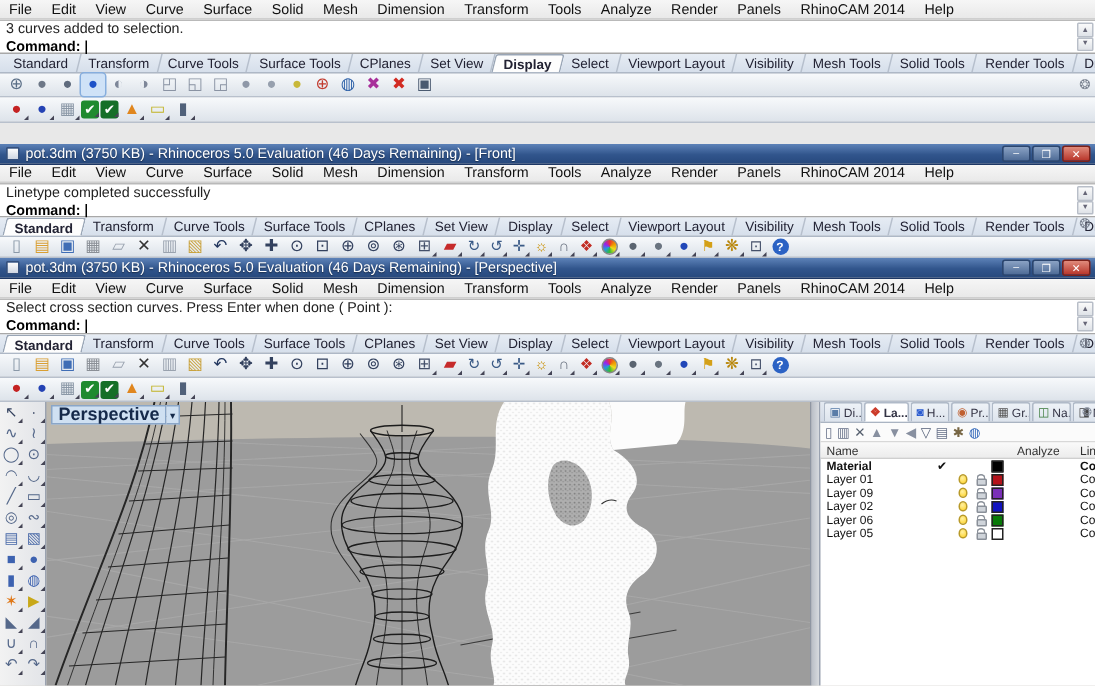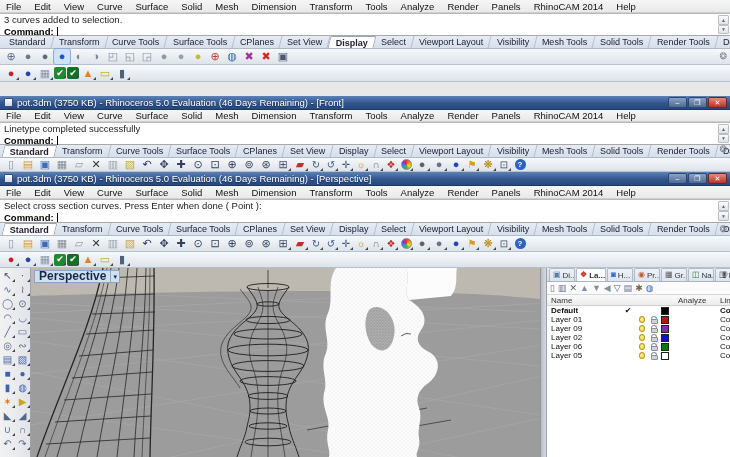--- a/index.html
+++ b/index.html
@@ -816,21 +816,21 @@
           <span class="pti" style="color: rgb(42, 98, 184);">◍</span>
         </div>
       <div id="layer-header">
         <span>Name</span>
         <span class="hm">Analyze</span>
         <span class="hl">Linetype</span>
       </div>
       <div id="layer-rows">
 
       <div class="lrow">
-          <span class="lname" style="font-weight: bold;">Default</span>
+          <span class="lname" style="font-weight: bold;">Material</span>
           <span class="chk">✔</span>
           <span class="bulbwrap" style="visibility: hidden;">
               <span class="bulb"></span>
             </span>
           <span class="lockwrap" style="visibility: hidden;">
               <span class="lock"></span>
             </span>
           <span class="swatch" style="background: rgb(0, 0, 0);"></span>
           <span></span>
           <span class="ltype" style="font-weight: bold;">Continuous</span>

